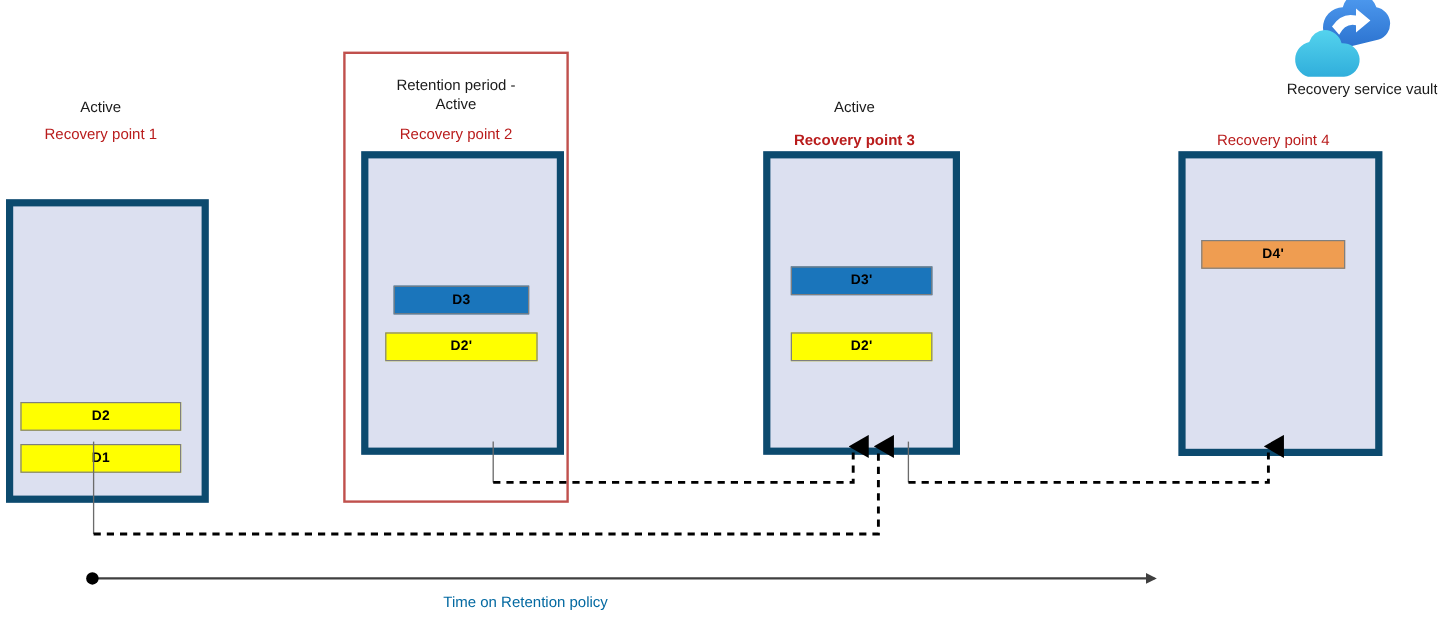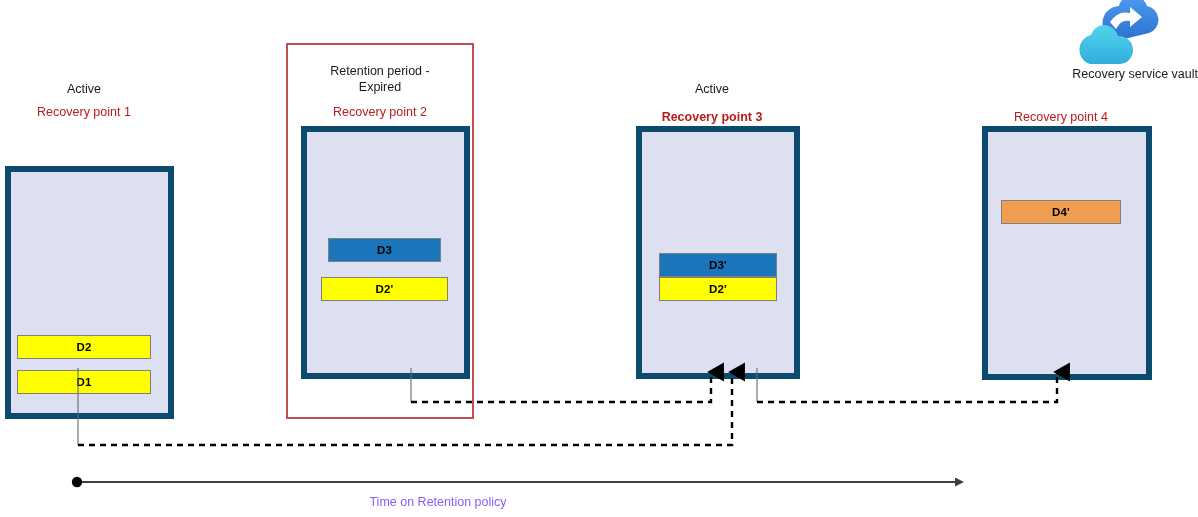--- a/index.html
+++ b/index.html
@@ -68,21 +68,21 @@
   svg.overlay {
     position: absolute;
     left: 0; top: 0;
     width: 1198px;
     height: 517px;
     overflow: visible;
   }
   .tl-label {
     position: absolute;
     font-size: 12.5px;
-    color: #8b5cf6;
+    color: #0369a1;
     text-align: center;
     white-space: nowrap;
   }
 </style>
 </head>
 <body>
 
 <div id="canvas">
 
   <svg class="overlay" aria-hidden="true">
@@ -123,33 +123,33 @@
     <div class="rp-status" style="left:4px; top:81px; width:160px;">Active</div>
     <div class="rp-title" style="left:4px; top:104px; width:160px;">Recovery point 1</div>
     <div class="rp-box" style="left:5px; top:126px; width:157px; height:241px;margin-top:40px;">
       <div class="dbar yellow" style="left:6px; top:163px; width:134px; height:24px;">D2</div>
       <div class="dbar yellow" style="left:6px; top:198px; width:134px; height:24px;">D1</div>
     </div>
   </div>
 
   <div class="rp-col">
     <div class="rp-status" style="left:300px; top:63px; width:160px;">Retention period -
-Expired</div>
+Active</div>
     <div class="rp-title" style="left:300px; top:104px; width:160px;">Recovery point 2</div>
     <div class="rp-box" style="left:301px; top:126px; width:157px; height:241px;">
       <div class="dbar blue" style="left:21px; top:106px; width:113px; height:24px;">D3</div>
       <div class="dbar yellow" style="left:14px; top:145px; width:127px; height:24px;">D2'</div>
     </div>
   </div>
 
   <div class="rp-col">
     <div class="rp-status" style="left:636px; top:81px; width:152px;">Active</div>
     <div class="rp-title" style="left:636px; top:109px; width:152px;font-weight:bold;">Recovery point 3</div>
     <div class="rp-box" style="left:636px; top:126px; width:152px; height:241px;">
-      <div class="dbar blue" style="left:17px; top:121px; width:118px; height:24px;">D3'</div>
+      <div class="dbar blue" style="left:17px; top:90px; width:118px; height:24px;">D3'</div>
       <div class="dbar yellow" style="left:17px; top:145px; width:118px; height:24px;">D2'</div>
     </div>
   </div>
 
   <div class="rp-col">
     <div class="rp-title" style="left:982px; top:109px; width:158px;">Recovery point 4</div>
     <div class="rp-box" style="left:982px; top:126px; width:158px; height:242px;">
       <div class="dbar orange" style="left:13px; top:68px; width:120px; height:24px;">D4'</div>
     </div>
   </div>

